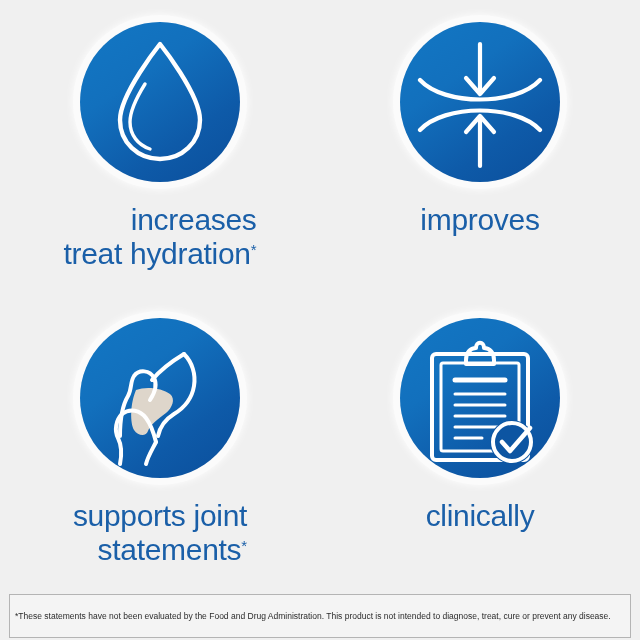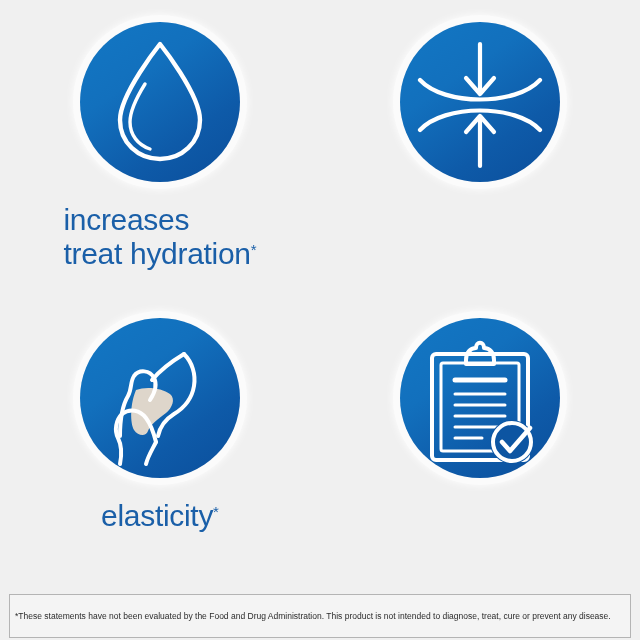--- a/index.html
+++ b/index.html
@@ -67,21 +67,21 @@
   .badge svg {
     display: block;
     width: 160px;
     height: 160px;
     overflow: visible;
   }
 
   
   .caption {
     margin-top: 21px;
-    text-align: left;
+    text-align: right;
     color: #1a5fa8;
     font-size: 30px;
     line-height: 1.14;
     letter-spacing: -0.3px;
     font-stretch: condensed;
     white-space: nowrap;
   }
   .caption .line {
     display: block;
   }
@@ -150,20 +150,21 @@
 
             <path d="M80 22 L80 70" stroke="#ffffff" stroke-width="4.2" stroke-linecap="round"></path>
             <path d="M66 56 L80 72 L94 56" stroke="#ffffff" stroke-width="4.2" stroke-linecap="round" stroke-linejoin="round" fill="none"></path>
 
             <path d="M80 144 L80 96" stroke="#ffffff" stroke-width="4.2" stroke-linecap="round"></path>
             <path d="M66 110 L80 94 L94 110" stroke="#ffffff" stroke-width="4.2" stroke-linecap="round" stroke-linejoin="round" fill="none"></path>
           </svg>
         </span>
       </div>
       <div class="caption">
+        <span class="line">improves</span>
       </div>
     </div>
 
     <div class="benefit-cell">
       <div class="badge">
         <span>
           <svg viewBox="0 0 160 160" fill="none" xmlns="http://www.w3.org/2000/svg">
 
             <path d="M56 72 C66 68 82 70 90 76 C96 81 92 90 86 95 C78 101 70 107 68 113 C66 119 58 118 54 112 C50 105 50 86 56 72 Z" fill="#ded6cb"></path>
 
@@ -175,21 +176,22 @@
 
             <path d="M42 96 C36 102 34 112 38 120 C42 128 42 136 40 146" stroke="#ffffff" stroke-width="4" stroke-linecap="round" fill="none"></path>
 
             <path d="M42 96 C50 90 60 92 66 100 C72 108 74 116 76 124" stroke="#ffffff" stroke-width="4" stroke-linecap="round" fill="none"></path>
 
             <path d="M76 124 C72 132 68 138 66 146" stroke="#ffffff" stroke-width="4" stroke-linecap="round" fill="none"></path>
           </svg>
         </span>
       </div>
       <div class="caption">
-        <span class="line"><span>elasticity</span><span class="mark">*</span></span>
+        <span class="line">supports joint</span>
+        <span class="line"><span>statements</span><span class="mark">*</span></span>
       </div>
     </div>
 
     <div class="benefit-cell">
       <div class="badge">
         <span>
           <svg viewBox="0 0 160 160" fill="none" xmlns="http://www.w3.org/2000/svg">
 
             <rect x="32" y="36" width="96" height="106" rx="4" ry="4" stroke="#ffffff" stroke-width="4" fill="none"></rect>
 
@@ -204,20 +206,21 @@
             <path d="M55 109 L105 109" stroke="#ffffff" stroke-width="3" stroke-linecap="round"></path>
             <path d="M55 120 L82 120" stroke="#ffffff" stroke-width="3" stroke-linecap="round"></path>
 
             <circle cx="112" cy="124" r="22" fill="#0d55a2"></circle>
             <circle cx="112" cy="124" r="19" stroke="#ffffff" stroke-width="4" fill="none"></circle>
             <path d="M102 124 L110 133 L130 110" stroke="#ffffff" stroke-width="4.5" stroke-linecap="round" stroke-linejoin="round" fill="none"></path>
           </svg>
         </span>
       </div>
       <div class="caption">
+        <span class="line">clinically</span>
       </div>
     </div>
 
   </div>
 
   <div class="disclaimer-wrap">
     <div class="disclaimer">*These statements have not been evaluated by the Food and Drug Administration. This product is not intended to diagnose, treat, cure or prevent any disease.</div>
   </div>
 
 </div>

